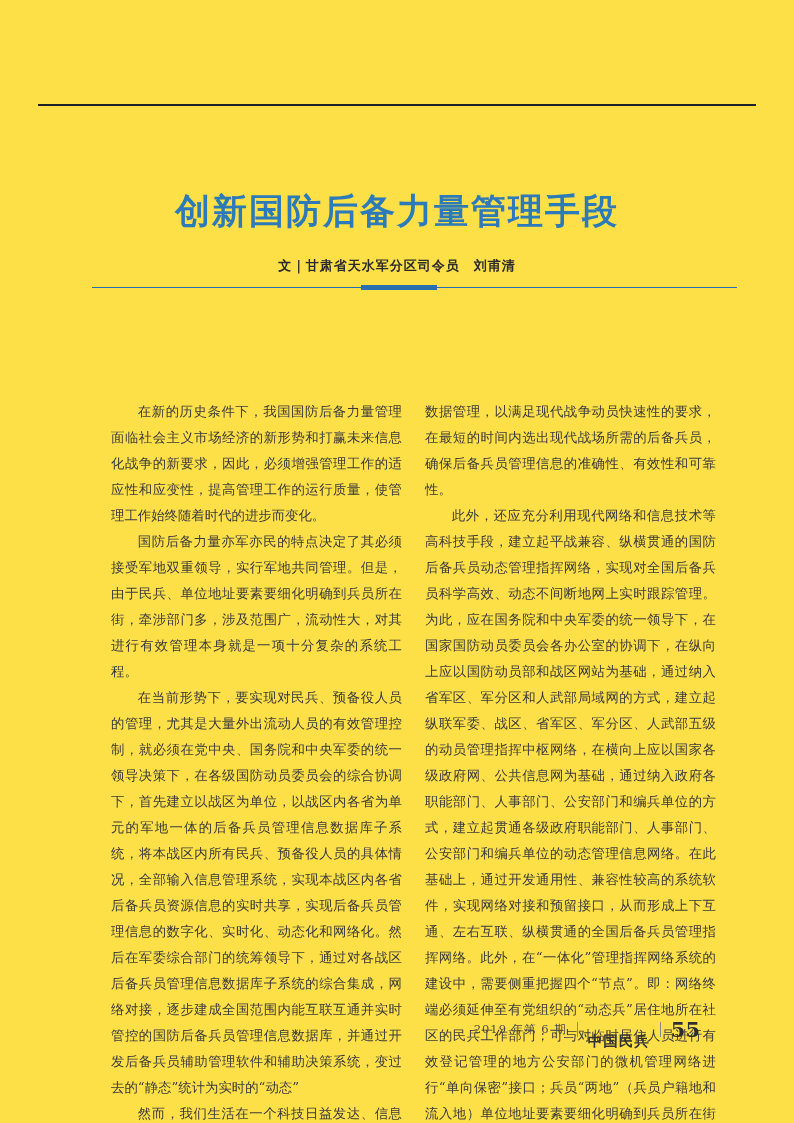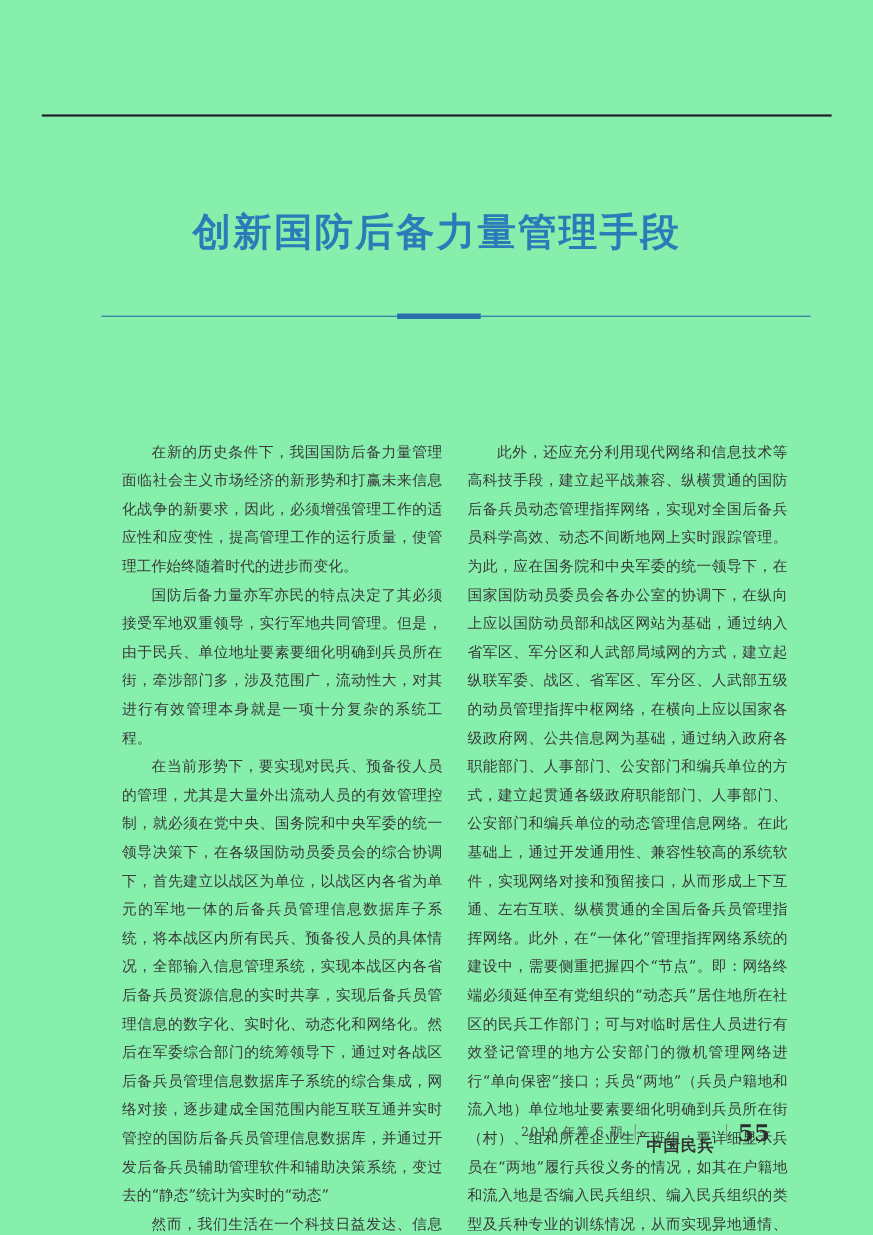--- a/index.html
+++ b/index.html
@@ -1,19 +1,19 @@
 <!DOCTYPE html>
 <html><head>
 <meta charset="utf-8">
 <style>
   html,body{margin:0;padding:0;background:#e8e8e8;}
   .page{
     position:relative;
     width:794px;height:1123px;
-    background:#86efac;
+    background:#fde047;
     margin:0 auto;
     overflow:hidden;
     font-family:"DejaVu Serif","Liberation Serif",serif;
   }
   .top-rule{
     position:absolute;
     left:38px;top:104px;width:718px;height:2px;
     background:#1e2128;
   }
   .article-title{
@@ -89,32 +89,34 @@
 </style>
 </head>
 <body>
 
 <div class="page">
 
   <div class="top-rule"></div>
 
   <h1 class="article-title">创新国防后备力量管理手段</h1>
 
+  <div class="byline">文｜甘肃省天水军分区司令员　刘甫清</div>
 
   <div class="byline-rule"></div>
   <div class="byline-rule-thick"></div>
 
   <div class="column col-left">
     <p class="indent">在新的历史条件下，我国国防后备力量管理面临社会主义市场经济的新形势和打赢未来信息化战争的新要求，因此，必须增强管理工作的适应性和应变性，提高管理工作的运行质量，使管理工作始终随着时代的进步而变化。</p>
     <p class="indent">国防后备力量亦军亦民的特点决定了其必须接受军地双重领导，实行军地共同管理。但是，由于民兵、单位地址要素要细化明确到兵员所在街，牵涉部门多，涉及范围广，流动性大，对其进行有效管理本身就是一项十分复杂的系统工程。</p>
     <p class="indent">在当前形势下，要实现对民兵、预备役人员的管理，尤其是大量外出流动人员的有效管理控制，就必须在党中央、国务院和中央军委的统一领导决策下，在各级国防动员委员会的综合协调下，首先建立以战区为单位，以战区内各省为单元的军地一体的后备兵员管理信息数据库子系统，将本战区内所有民兵、预备役人员的具体情况，全部输入信息管理系统，实现本战区内各省后备兵员资源信息的实时共享，实现后备兵员管理信息的数字化、实时化、动态化和网络化。然后在军委综合部门的统筹领导下，通过对各战区后备兵员管理信息数据库子系统的综合集成，网络对接，逐步建成全国范围内能互联互通并实时管控的国防后备兵员管理信息数据库，并通过开发后备兵员辅助管理软件和辅助决策系统，变过去的“静态”统计为实时的“动态”</p>
     <p class="indent">然而，我们生活在一个科技日益发达、信息网络技术飞速发展的时代，应当大胆引进和运用先进的科学技术手段，树立起全国一盘棋的“大管理”“大武装”和“大国防”观念，注重在科技支撑上求创新、谋发展。</p>
   </div>
 
   <div class="column col-right">
+    <p>数据管理，以满足现代战争动员快速性的要求，在最短的时间内选出现代战场所需的后备兵员，确保后备兵员管理信息的准确性、有效性和可靠性。</p>
     <p class="indent"><span>此外，还应充分利用现代网络和信息技术等高科技手段，建立起平战兼容、纵横贯通的国防后备兵员动态管理指挥网络，实现对全国后备兵员科学高效、动态不间断地网上实时跟踪管理。为此，应在国务院和中央军委的统一领导下，在国家国防动员委员会各办公室的协调下，在纵向上应以国防动员部和战区网站为基础，通过纳入省军区、军分区和人武部局域网的方式，建立起纵联军委、战区、省军区、军分区、人武部五级的动员管理指挥中枢网络，在横向上应以国家各级政府网、公共信息网为基础，通过纳入政府各职能部门、人事部门、公安部门和编兵单位的方式，建立起贯通各级政府职能部门、人事部门、公安部门和编兵单位的动态管理信息网络。在此基础上，通过开发通用性、兼容性较高的系统软件，实现网络对接和预留接口，从而形成上下互通、左右互联、纵横贯通的全国后备兵员管理指挥网络。此外，在“一体化”管理指挥网络系统的建设中，需要侧重把握四个“节点”。即：网络终端必须延伸至有党组织的“动态兵”居住地所在社区的民兵工作部门；可与对临时居住人员进行有效登记管理的地方公安部门的微机管理网络进行“单向保密”接口；兵员“两地”（兵员户籍地和流入地）单位地址要素要细化明确到兵员所在街（村）、组和所在企业生产班组；要详细显示兵员在“两地”履行兵役义务的情况，如其在户籍地和流入地是否编入民兵组织、编入民兵组织的类型及兵种专业的训练情况，从而实现异地通情、异地监管、异地调用。</span><span class="endmark"></span></p>
   </div>
 
   <div class="footer">
     <span class="issue">2019 年第 6 期</span>
     <span class="divider"></span>
     <span class="journal">中国民兵</span>
     <span class="divider"></span>
     <span class="pagenum">55</span>
   </div>

